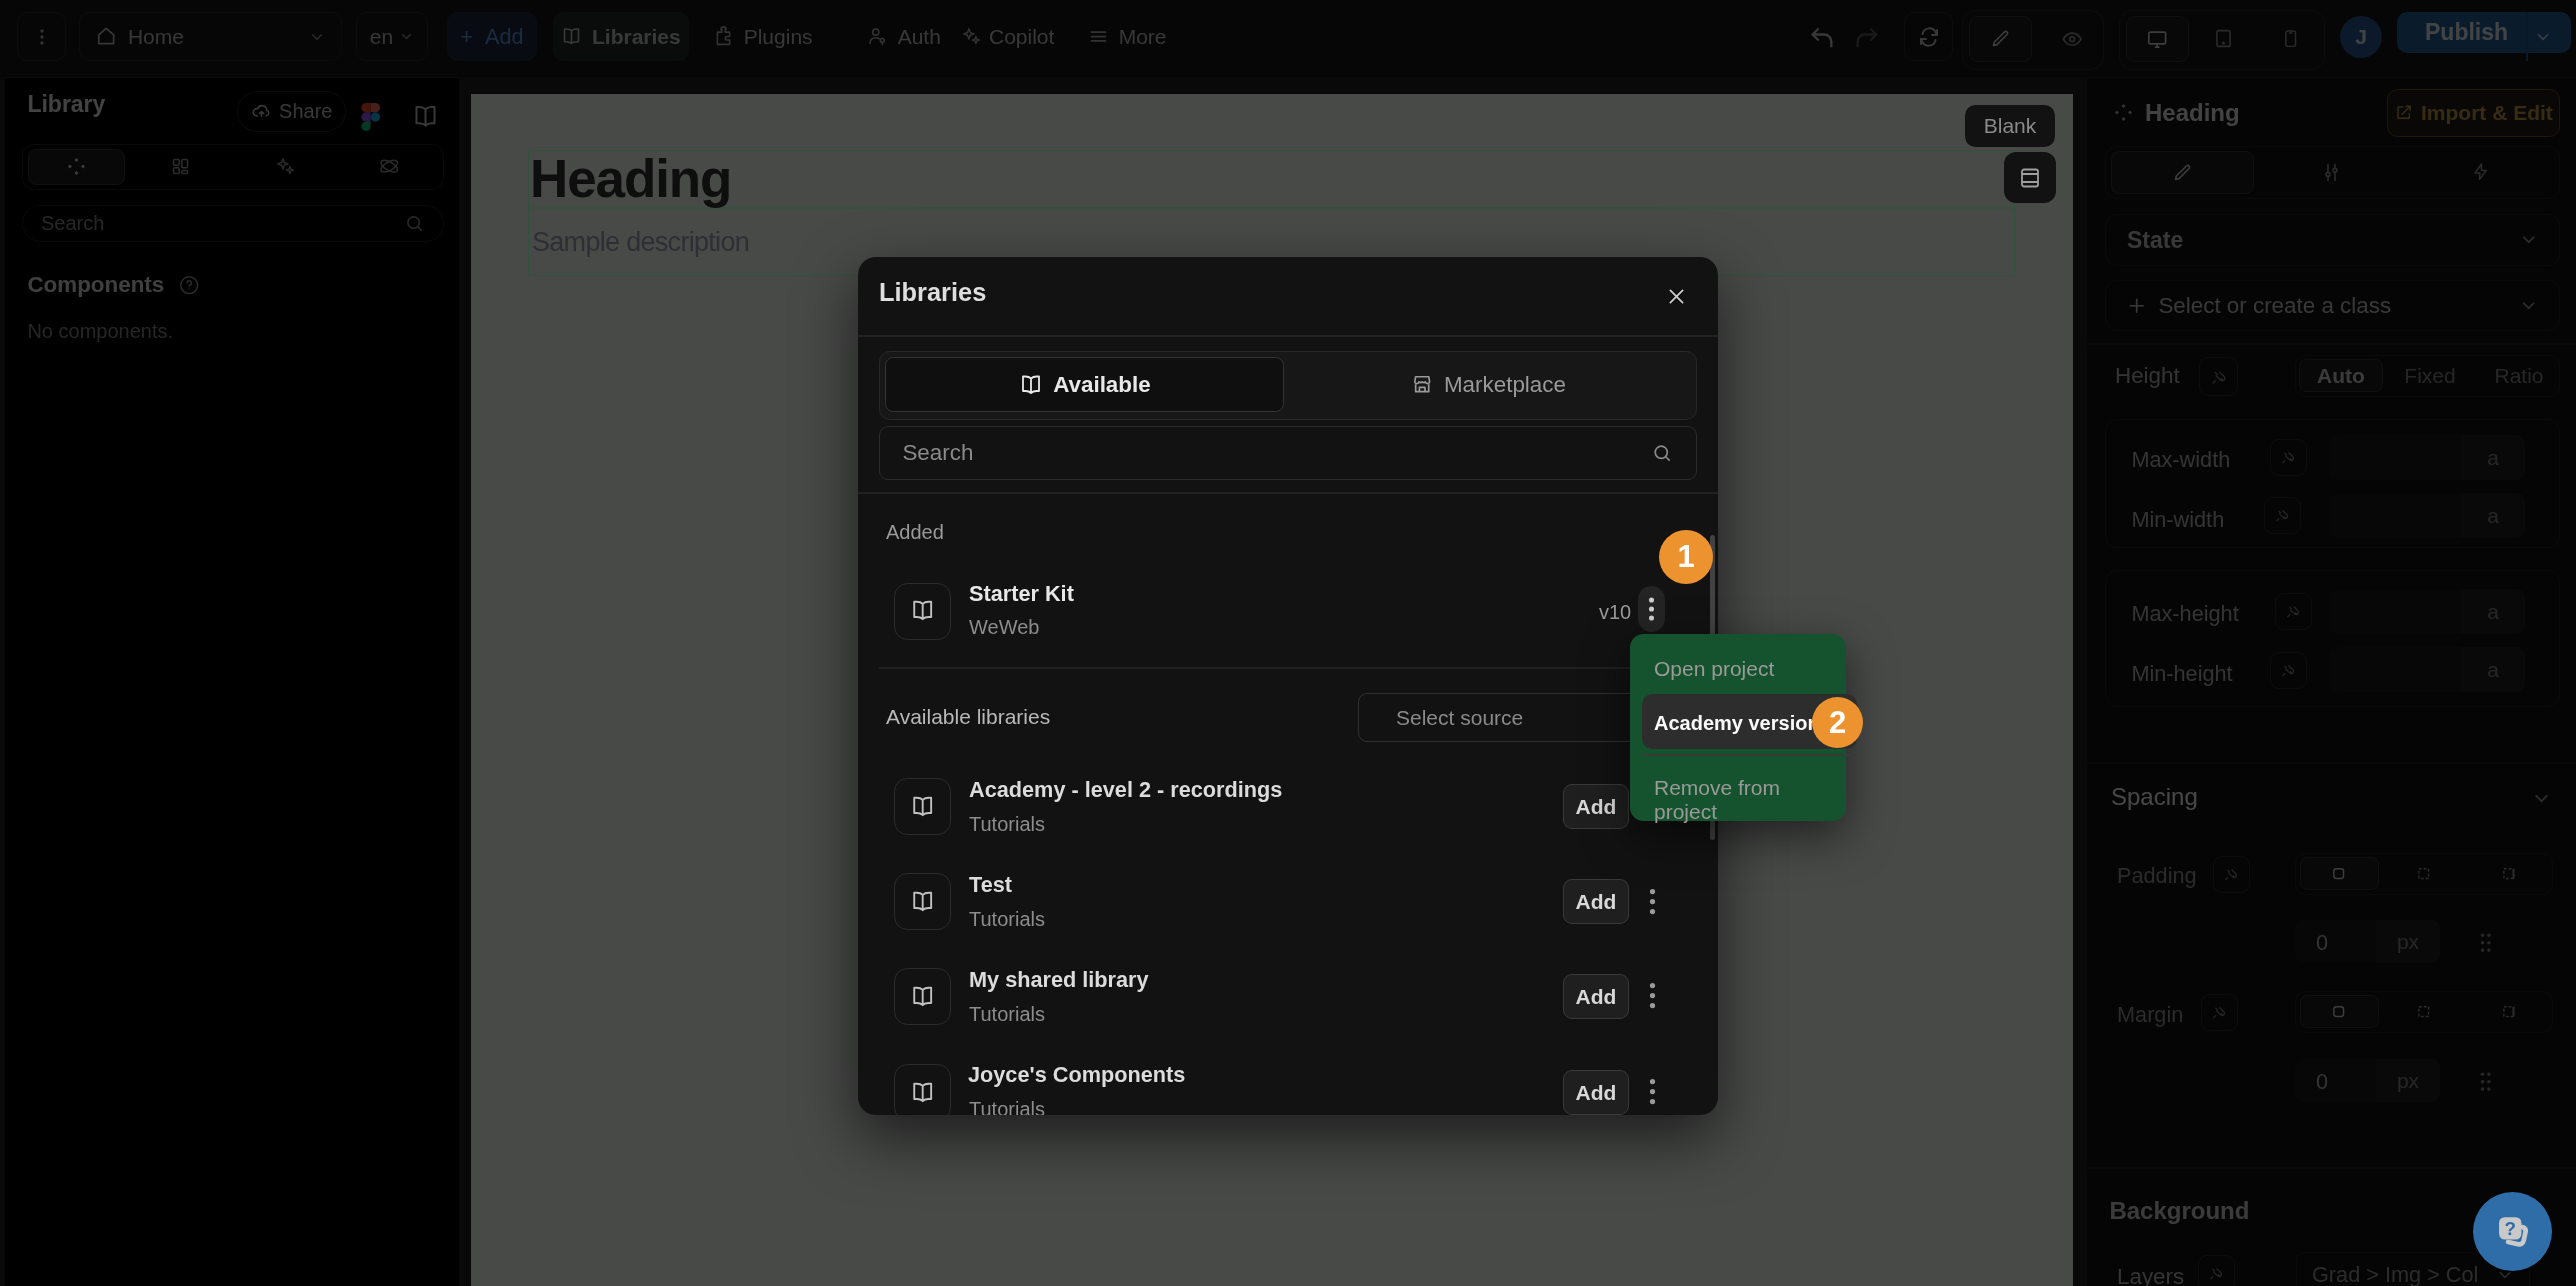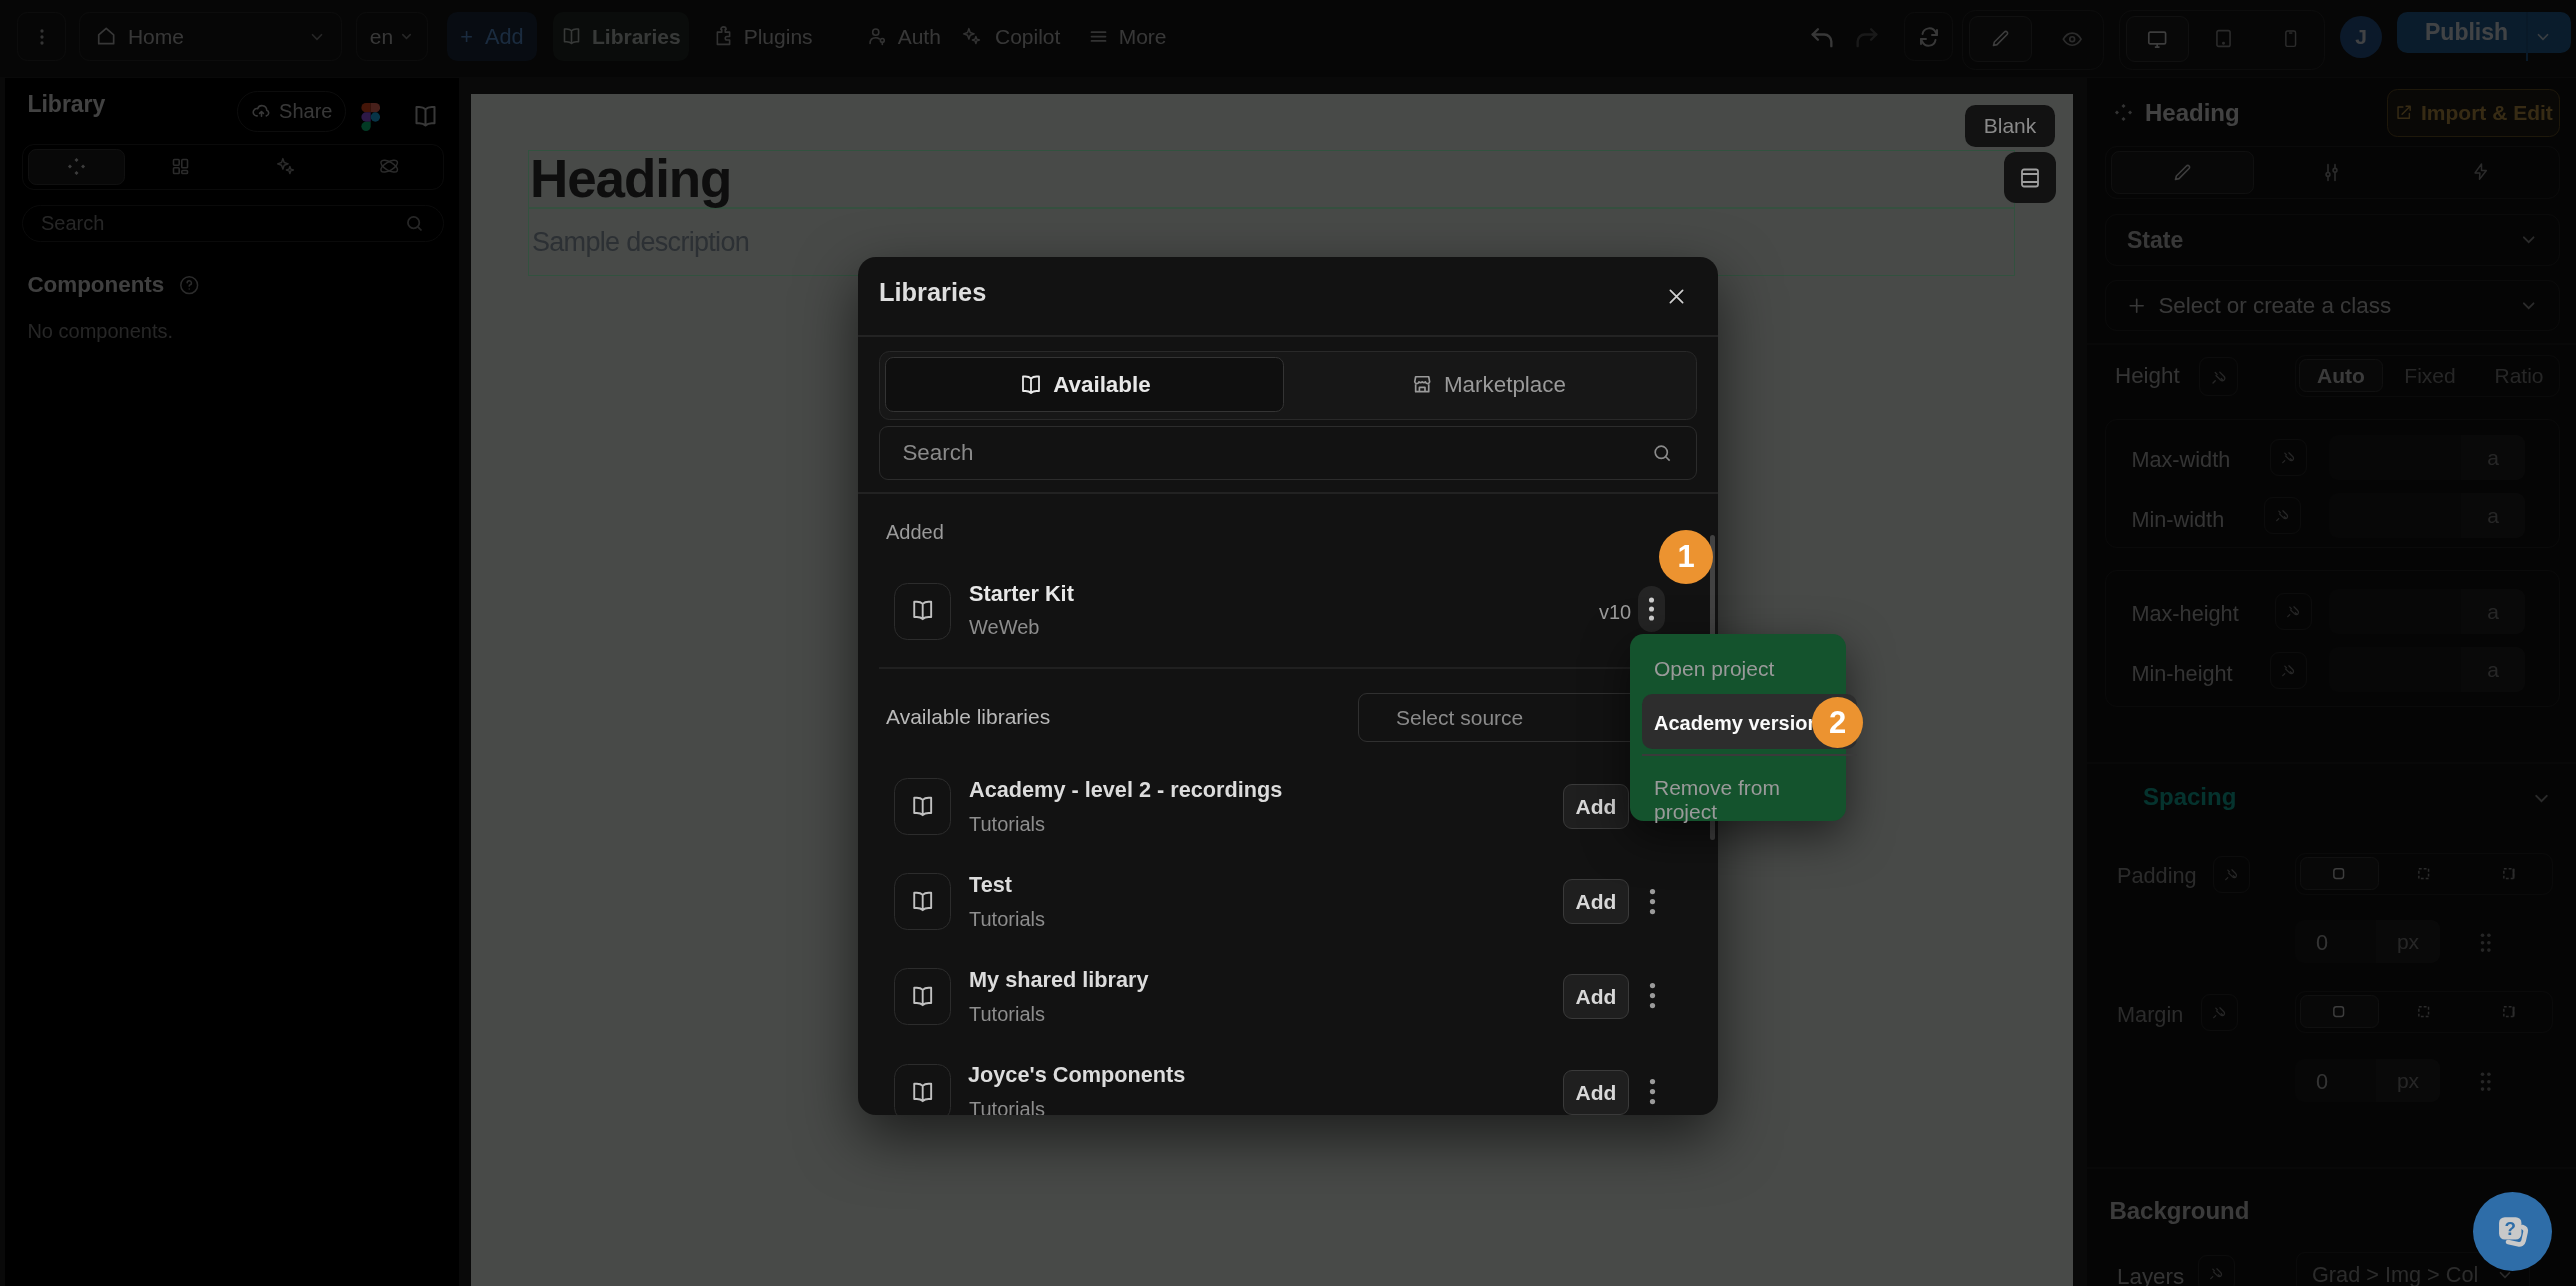--- a/index.html
+++ b/index.html
@@ -90,21 +90,21 @@
         <path d="M17.5 18.7 V21"></path>
       </svg>
     <span class="tb-lbl" style="margin-left:9.7px;">Auth</span>
   </div>
 
   <div class="abs flex" style="left:961px;top:12px;height:49px;">
     <svg width="21" height="21" viewBox="0 0 24 24" fill="none" stroke="#b5b5b5" stroke-width="1.7" stroke-linejoin="round">
         <path d="M9 3 L10.5 7.5 L15 9 L10.5 10.5 L9 15 L7.5 10.5 L3 9 L7.5 7.5 Z"></path>
         <path d="M17 12 L18 15 L21 16 L18 17 L17 20 L16 17 L13 16 L16 15 Z"></path>
       </svg>
-    <span class="tb-lbl" style="margin-left:13px;">Copilot</span>
+    <span class="tb-lbl" style="margin-left:7px;">Copilot</span>
   </div>
 
   <div class="abs flex" style="left:1088px;top:12px;height:49px;">
     <svg width="21" height="21" viewBox="0 0 24 24" fill="none" stroke="#b5b5b5" stroke-width="2" stroke-linecap="round">
         <path d="M4 7 H20 M4 12 H20 M4 17 H20"></path>
       </svg>
     <span class="tb-lbl" style="margin-left:9.7px;">More</span>
   </div>
 
   <svg class="abs" style="left:1808px;top:24px;" width="28" height="28" viewBox="0 0 24 24" fill="none" stroke="#c9c9c9" stroke-width="2" stroke-linecap="round" stroke-linejoin="round">
@@ -379,21 +379,21 @@
         </svg>
     </div>
     <div class="abs" style="left:223px;top:76px;width:196px;height:45px;background:#191919;border-radius:9px;">
       <div class="abs flex" style="left:132px;top:0;width:64px;height:45px;background:#222222;border-radius:0 9px 9px 0;justify-content:center;">
           <span style="font-size:21px;color:#8a8a8a;">a</span>
         </div>
     </div>
   </div>
   <div class="abs" style="left:0;top:684px;width:490px;height:1.5px;background:#1f1f1f;"></div>
 
-  <span class="abs" style="left:24px;top:705px;font-size:24px;font-weight:700;color:#14b8a6;margin-left:32px;">Spacing</span>
+  <span class="abs" style="left:24px;top:705px;font-size:24px;font-weight:400;color:#ffffff;">Spacing</span>
   <svg class="abs" style="left:444px;top:710px;" width="21" height="21" viewBox="0 0 24 24" fill="none" stroke="#9a9a9a" stroke-width="2.2" stroke-linecap="round">
       <path d="M6 9 L12 15 L18 9"></path>
     </svg>
 
   <span class="abs" style="left:30px;top:785px;font-size:21.7px;color:#9a9a9a;">Padding</span>
   <div class="abs flex" style="left:126px;top:778px;width:37px;height:37px;border:1.5px solid #2c2c2c;border-radius:9px;justify-content:center;">
     <svg width="16.4" height="16.4" viewBox="0 0 24 24" fill="none" stroke="#8a8a8a" stroke-width="1.7" stroke-linecap="round">
         <path d="M7 17 L4 20 M9.5 8.5 L7 6 M17.5 16.5 L15 14 M8 10 L14 16 C15.5 17.5 18 17.5 19 16 C20 14.5 20 12.5 18.5 11 L13 5.5"></path>
       </svg>
   </div>

